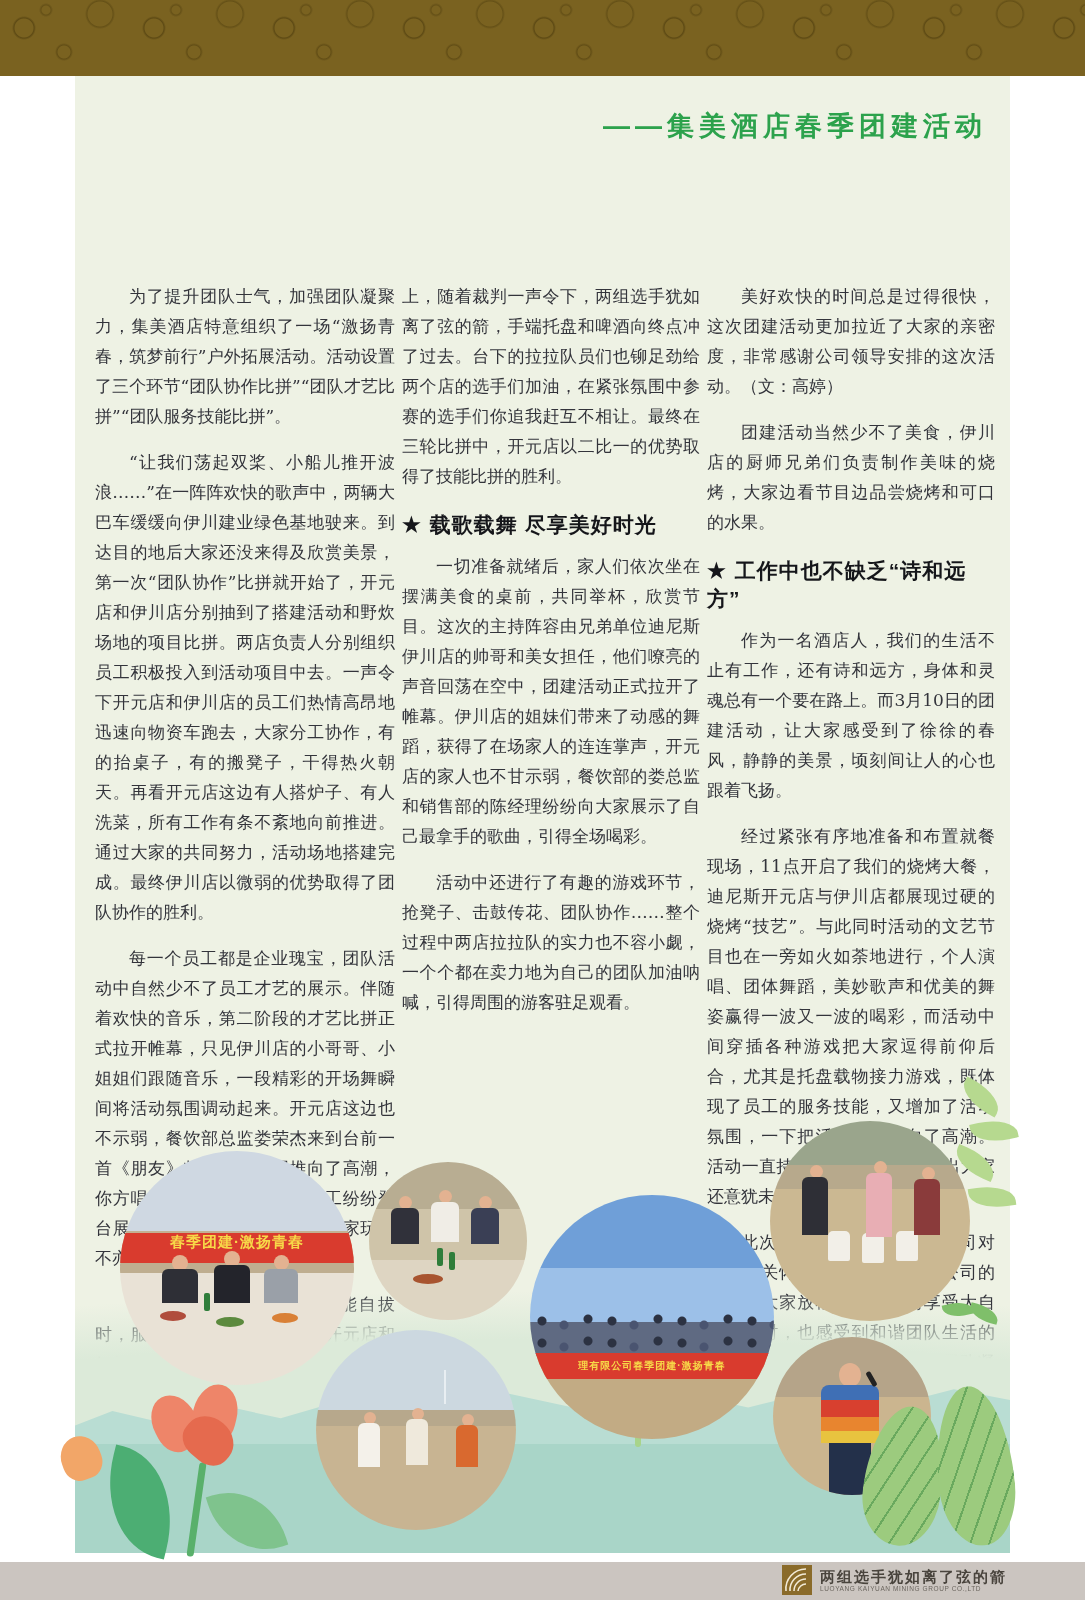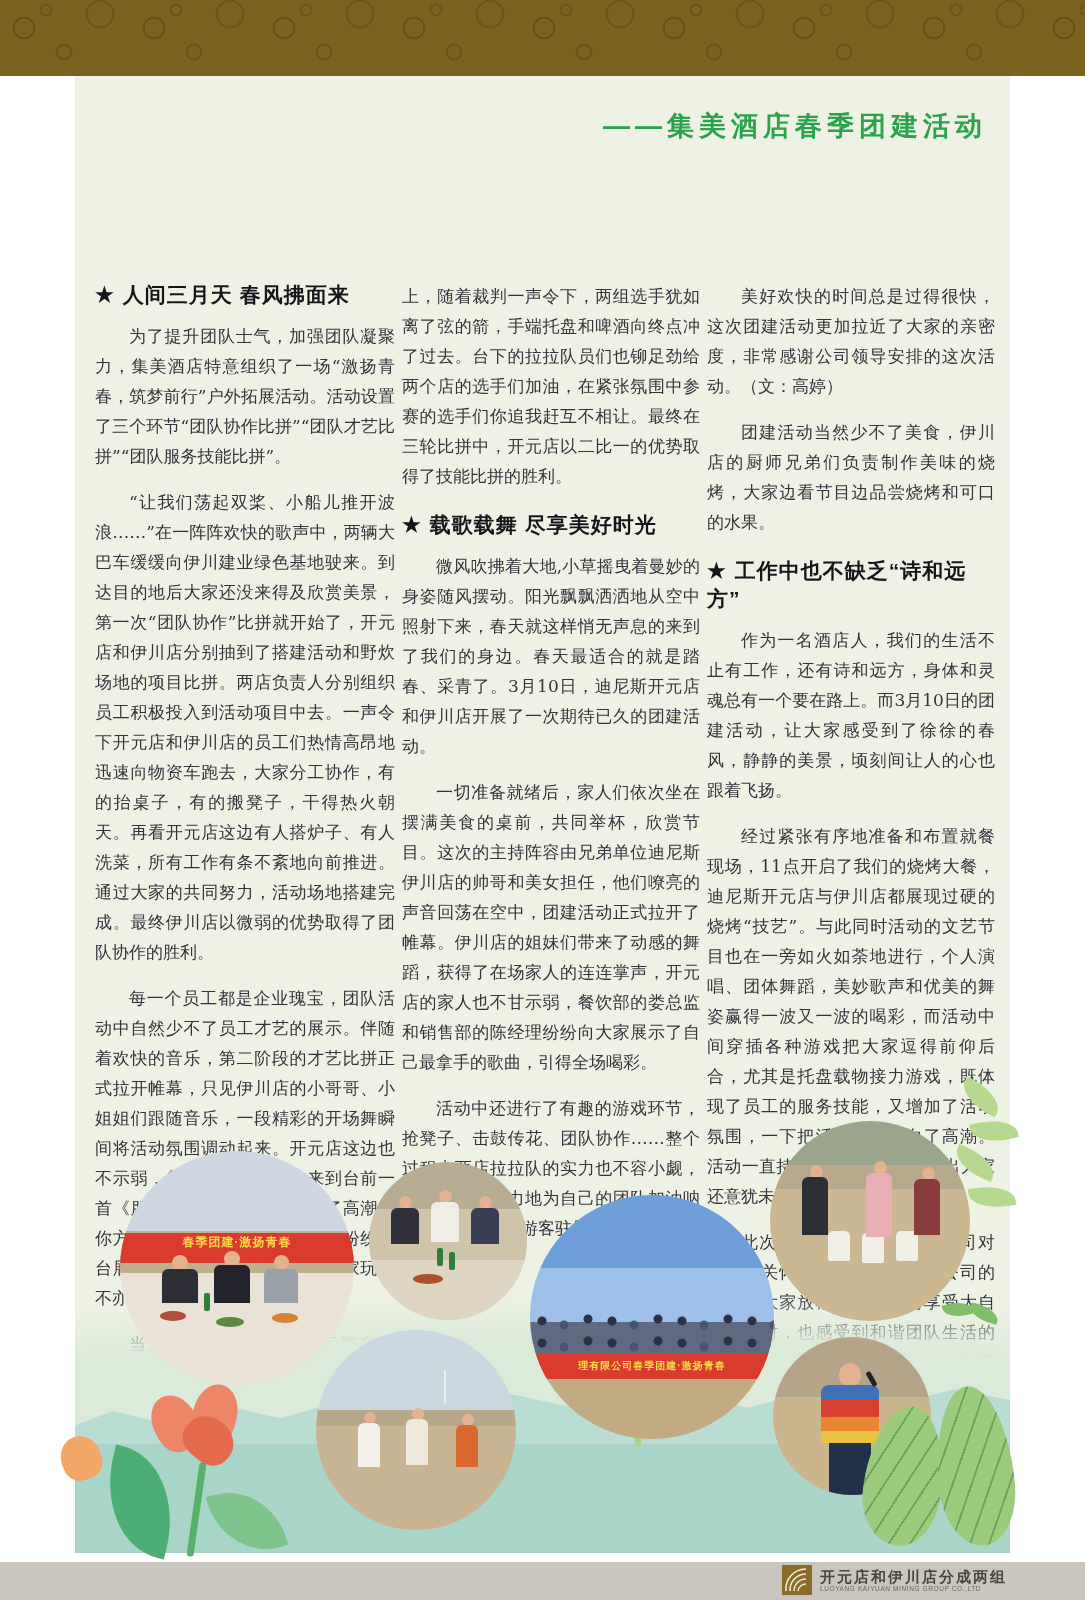--- a/index.html
+++ b/index.html
@@ -58,21 +58,21 @@
         background:linear-gradient(#b8ad92 0 30%, #cfc4a9 30% 62%, #ded5c2 62% 100%);}
   .ph-c{left:241px;top:1254px;width:200px;height:200px;
         background:linear-gradient(#ccd8e0 0 40%, #b7a88c 40% 48%, #c8b492 48% 100%);}
   .ph-d{left:455px;top:1119px;width:244px;height:244px;
         background:linear-gradient(#6f9fd8 0 30%, #9cc0e8 30% 52%, #5f6a82 52% 66%, #c2ab84 66% 100%);}
   .ph-e{left:695px;top:1045px;width:200px;height:200px;
         background:linear-gradient(#9aa58c 0 22%, #b7a98c 22% 34%, #cbb892 34% 100%);}
   .ph-f{left:698px;top:1261px;width:158px;height:158px;
         background:linear-gradient(#b5a489 0 38%, #cbb58f 38% 100%);}
   .banner{position:absolute;left:0;width:100%;background:#d93b2e;color:#f7d848;
-          font-size:12px;font-weight:bold;text-align:center;white-space:nowrap;
+          font-size:15px;font-weight:bold;text-align:center;white-space:nowrap;
           line-height:18px;height:30px;overflow:hidden;letter-spacing:1px;}
   .fig{position:absolute;border-radius:6px 6px 0 0;}
   .head{position:absolute;border-radius:50%;background:#e3b291;}
   .chair{position:absolute;width:22px;height:30px;background:#f2efe8;border-radius:5px 5px 2px 2px;}
   .food{position:absolute;border-radius:50%;}
   .bottle{position:absolute;width:6px;height:18px;background:#2f7d3a;border-radius:2px;}
   .turbine{position:absolute;width:2px;height:34px;background:#e8eef2;}
   
   .mint-band{position:absolute;left:0;top:1215px;width:935px;height:160px;z-index:1;
     background:radial-gradient(ellipse 120% 100% at 50% 100%, #dcead9 0 70%, rgba(220,234,217,0) 100%);}
@@ -109,35 +109,31 @@
   <div class="sheet">
 
     <div class="bouquet"></div>
 
     <div class="title-wrap">
       <div class="sub-title">——集美酒店春季团建活动</div>
     </div>
 
 
     <div class="col col-1">
-      <div class="h-block">
-        <span class="star">★</span><span>人间三月天 春风拂面来</span>
-      </div>
       <p class="para">为了提升团队士气，加强团队凝聚力，集美酒店特意组织了一场“激扬青春，筑梦前行”户外拓展活动。活动设置了三个环节“团队协作比拼”“团队才艺比拼”“团队服务技能比拼”。</p>
       <p class="para">“让我们荡起双桨、小船儿推开波浪……”在一阵阵欢快的歌声中，两辆大巴车缓缓向伊川建业绿色基地驶来。到达目的地后大家还没来得及欣赏美景，第一次“团队协作”比拼就开始了，开元店和伊川店分别抽到了搭建活动和野炊场地的项目比拼。两店负责人分别组织员工积极投入到活动项目中去。一声令下开元店和伊川店的员工们热情高昂地迅速向物资车跑去，大家分工协作，有的抬桌子，有的搬凳子，干得热火朝天。再看开元店这边有人搭炉子、有人洗菜，所有工作有条不紊地向前推进。通过大家的共同努力，活动场地搭建完成。最终伊川店以微弱的优势取得了团队协作的胜利。</p>
       <p class="para">每一个员工都是企业瑰宝，团队活动中自然少不了员工才艺的展示。伴随着欢快的音乐，第二阶段的才艺比拼正式拉开帷幕，只见伊川店的小哥哥、小姐姐们跟随音乐，一段精彩的开场舞瞬间将活动氛围调动起来。开元店这边也不示弱，餐饮部总监娄荣杰来到台前一首《朋友》将活动的氛围推向了高潮，你方唱罢我登场，有才艺的员工纷纷登台展示，台上台下互动连连，大家玩得不亦乐乎。</p>
       <p class="para">当大家还沉浸在欢乐中不能自拔时，服务技能比拼如期而至。开元店和伊川店分成两组，进行餐饮六大服务技能“端托接力比拼”。经过挑选，两组选手严阵以待站在台</p>
     </div>
 
     <div class="col col-2">
       <p class="para cont">上，随着裁判一声令下，两组选手犹如离了弦的箭，手端托盘和啤酒向终点冲了过去。台下的拉拉队员们也铆足劲给两个店的选手们加油，在紧张氛围中参赛的选手们你追我赶互不相让。最终在三轮比拼中，开元店以二比一的优势取得了技能比拼的胜利。</p>
       <div class="h-block">
         <span class="star">★</span><span>载歌载舞 尽享美好时光</span>
       </div>
-      <p class="para">微风吹拂着大地,小草摇曳着曼妙的身姿随风摆动。阳光飘飘洒洒地从空中照射下来，春天就这样悄无声息的来到了我们的身边。春天最适合的就是踏春、采青了。3月10日，迪尼斯开元店和伊川店开展了一次期待已久的团建活动。</p>
       <p class="para">一切准备就绪后，家人们依次坐在摆满美食的桌前，共同举杯，欣赏节目。这次的主持阵容由兄弟单位迪尼斯伊川店的帅哥和美女担任，他们嘹亮的声音回荡在空中，团建活动正式拉开了帷幕。伊川店的姐妹们带来了动感的舞蹈，获得了在场家人的连连掌声，开元店的家人也不甘示弱，餐饮部的娄总监和销售部的陈经理纷纷向大家展示了自己最拿手的歌曲，引得全场喝彩。</p>
       <p class="para">活动中还进行了有趣的游戏环节，抢凳子、击鼓传花、团队协作……整个过程中两店拉拉队的实力也不容小觑，一个个都在卖力地为自己的团队加油呐喊，引得周围的游客驻足观看。</p>
     </div>
 
     <div class="col col-3">
       <p class="para">美好欢快的时间总是过得很快，这次团建活动更加拉近了大家的亲密度，非常感谢公司领导安排的这次活动。（文：高婷）</p>
       <p class="para">团建活动当然少不了美食，伊川店的厨师兄弟们负责制作美味的烧烤，大家边看节目边品尝烧烤和可口的水果。</p>
       <div class="h-block">
         <span class="star">★</span><span>工作中也不缺乏“诗和远方”</span>
       </div>
@@ -249,19 +245,19 @@
       <svg width="30" height="30" viewBox="0 0 30 30">
         <rect x="0" y="0" width="30" height="30" fill="#8a6b2a"></rect>
         <g fill="none" stroke="#f2ead6" stroke-width="1.6">
           <path d="M4 26 A 20 20 0 0 1 24 4"></path>
           <path d="M8 26 A 16 16 0 0 1 24 9"></path>
           <path d="M12 26 A 12 12 0 0 1 24 14"></path>
           <path d="M16 26 A 8 8 0 0 1 24 19"></path>
         </g>
       </svg>
       <div class="txt">
-        <div class="cn">开元店和伊川店分成两组</div>
+        <div class="cn">两组选手犹如离了弦的箭</div>
         <div class="en">LUOYANG KAIYUAN MINING GROUP CO.,LTD</div>
       </div>
     </div>
   </div>
 
 </div>
 
 </body></html>

